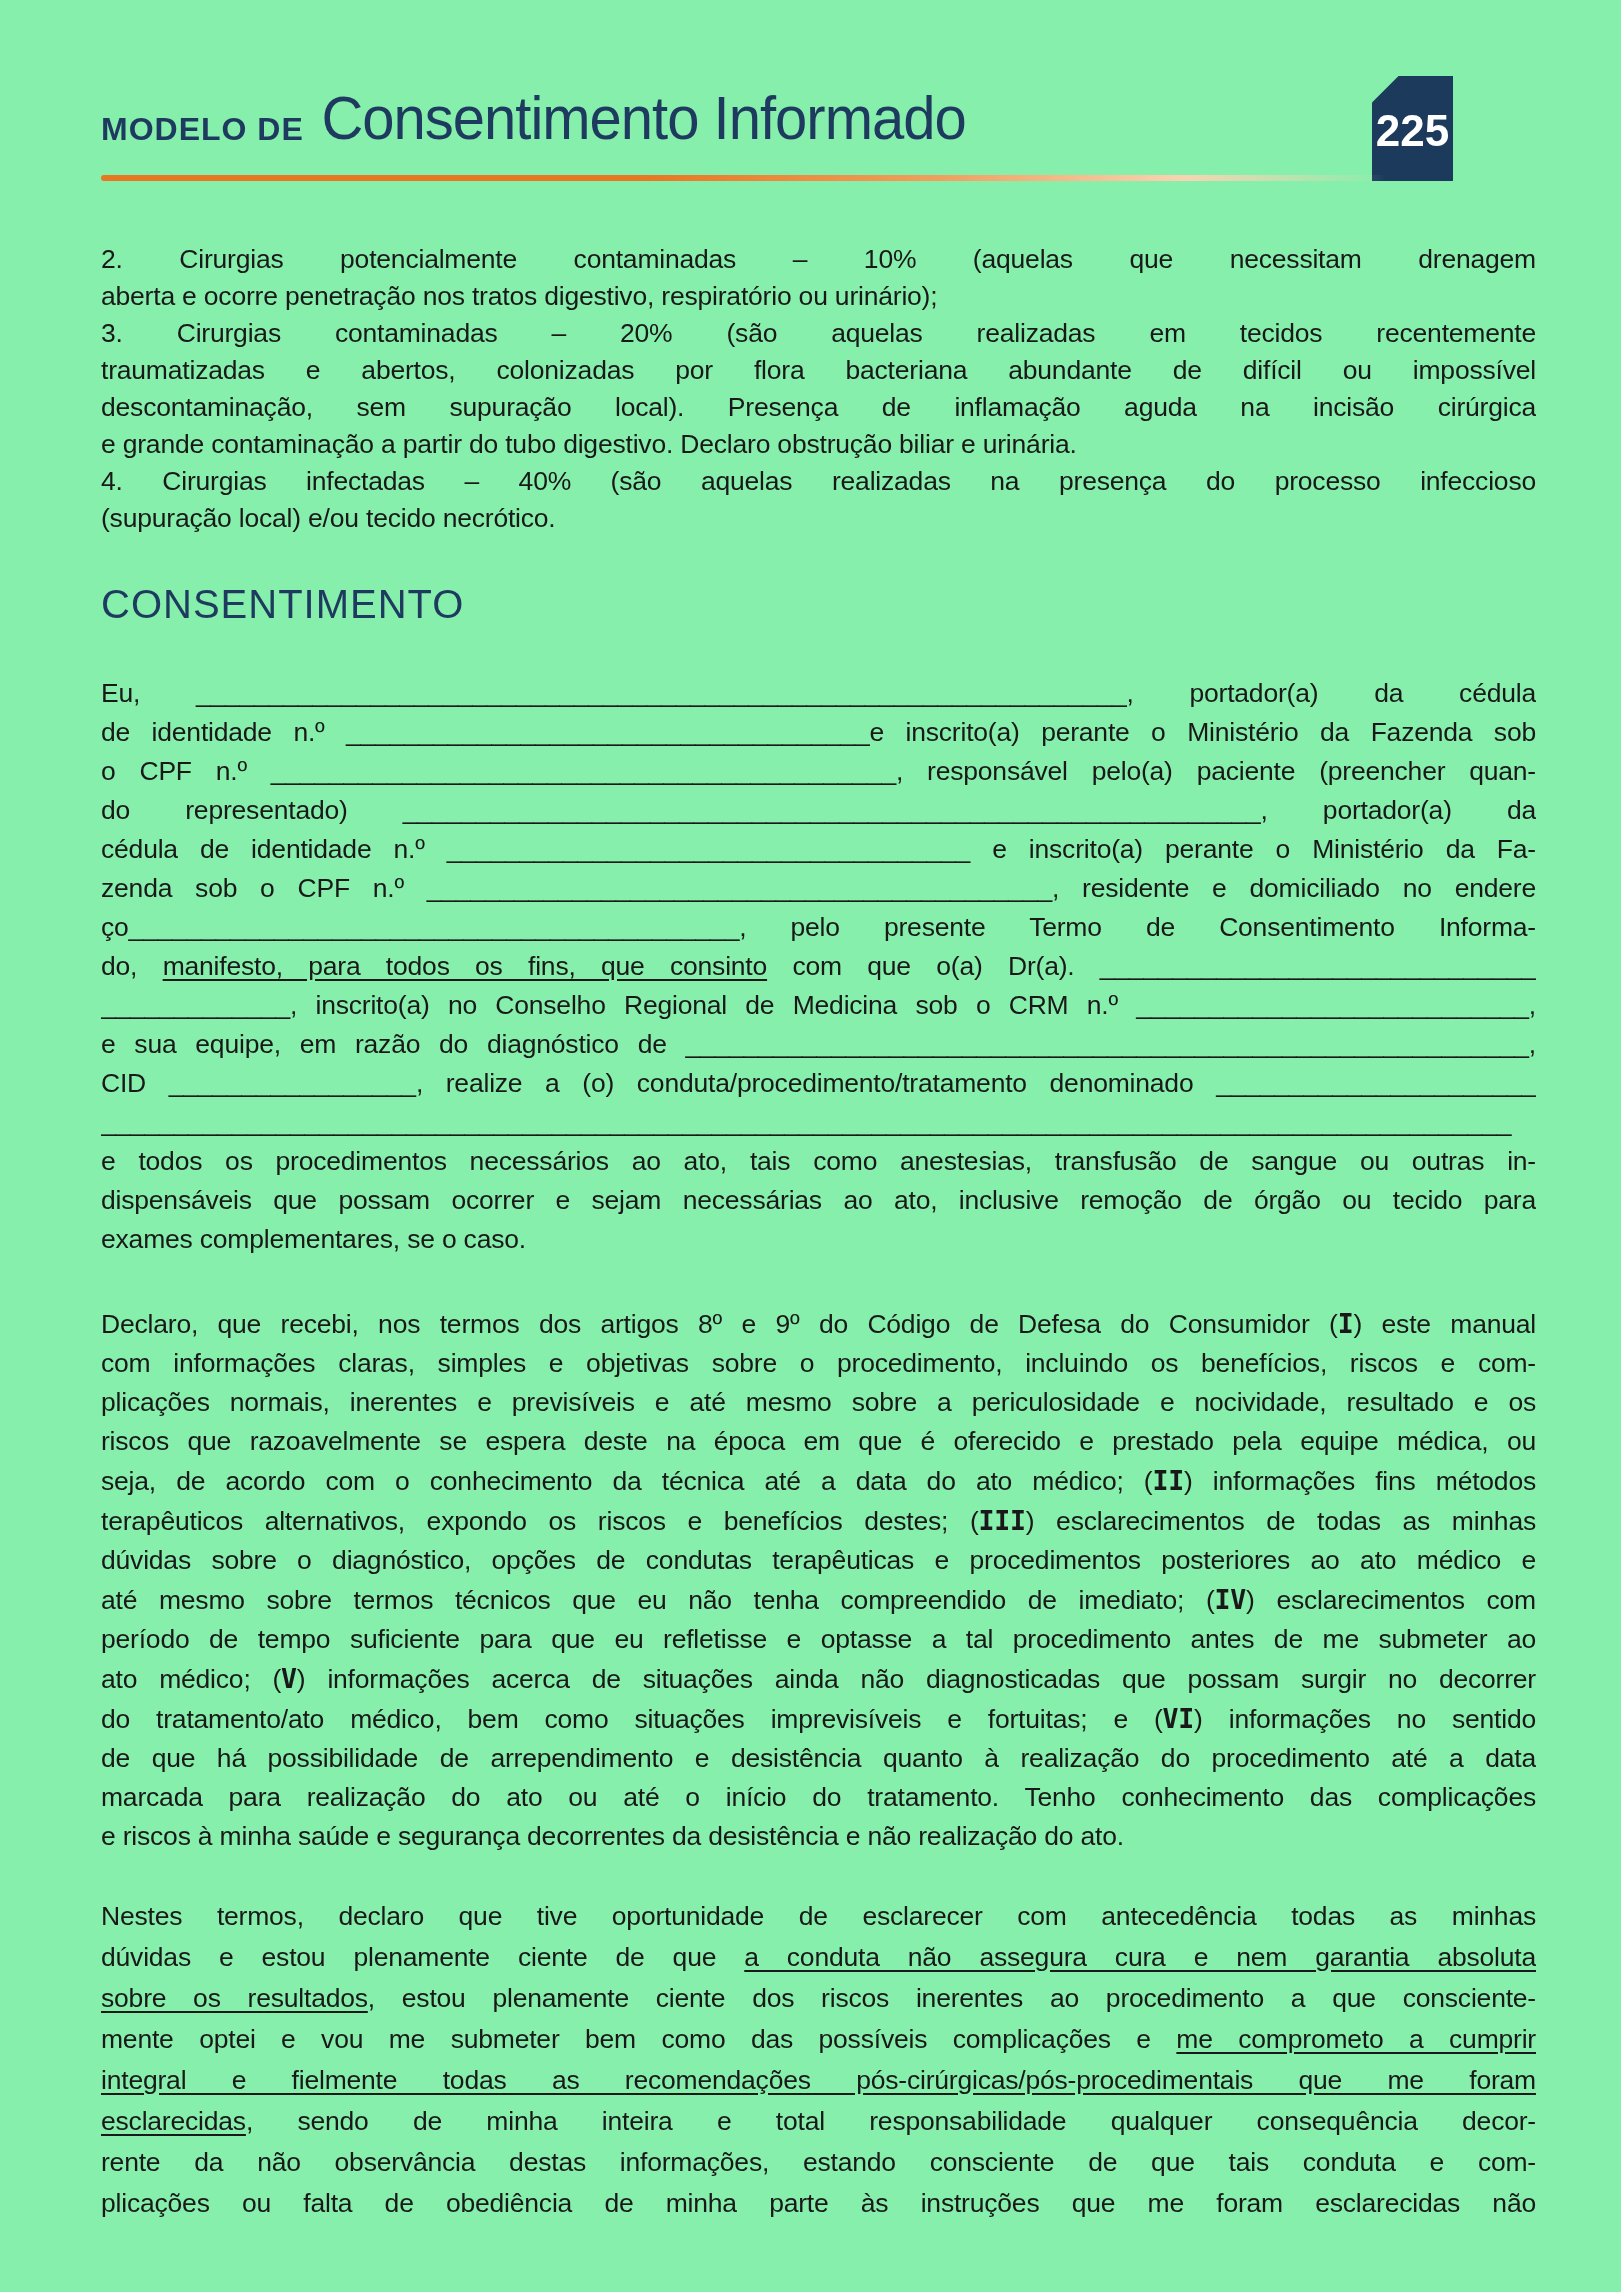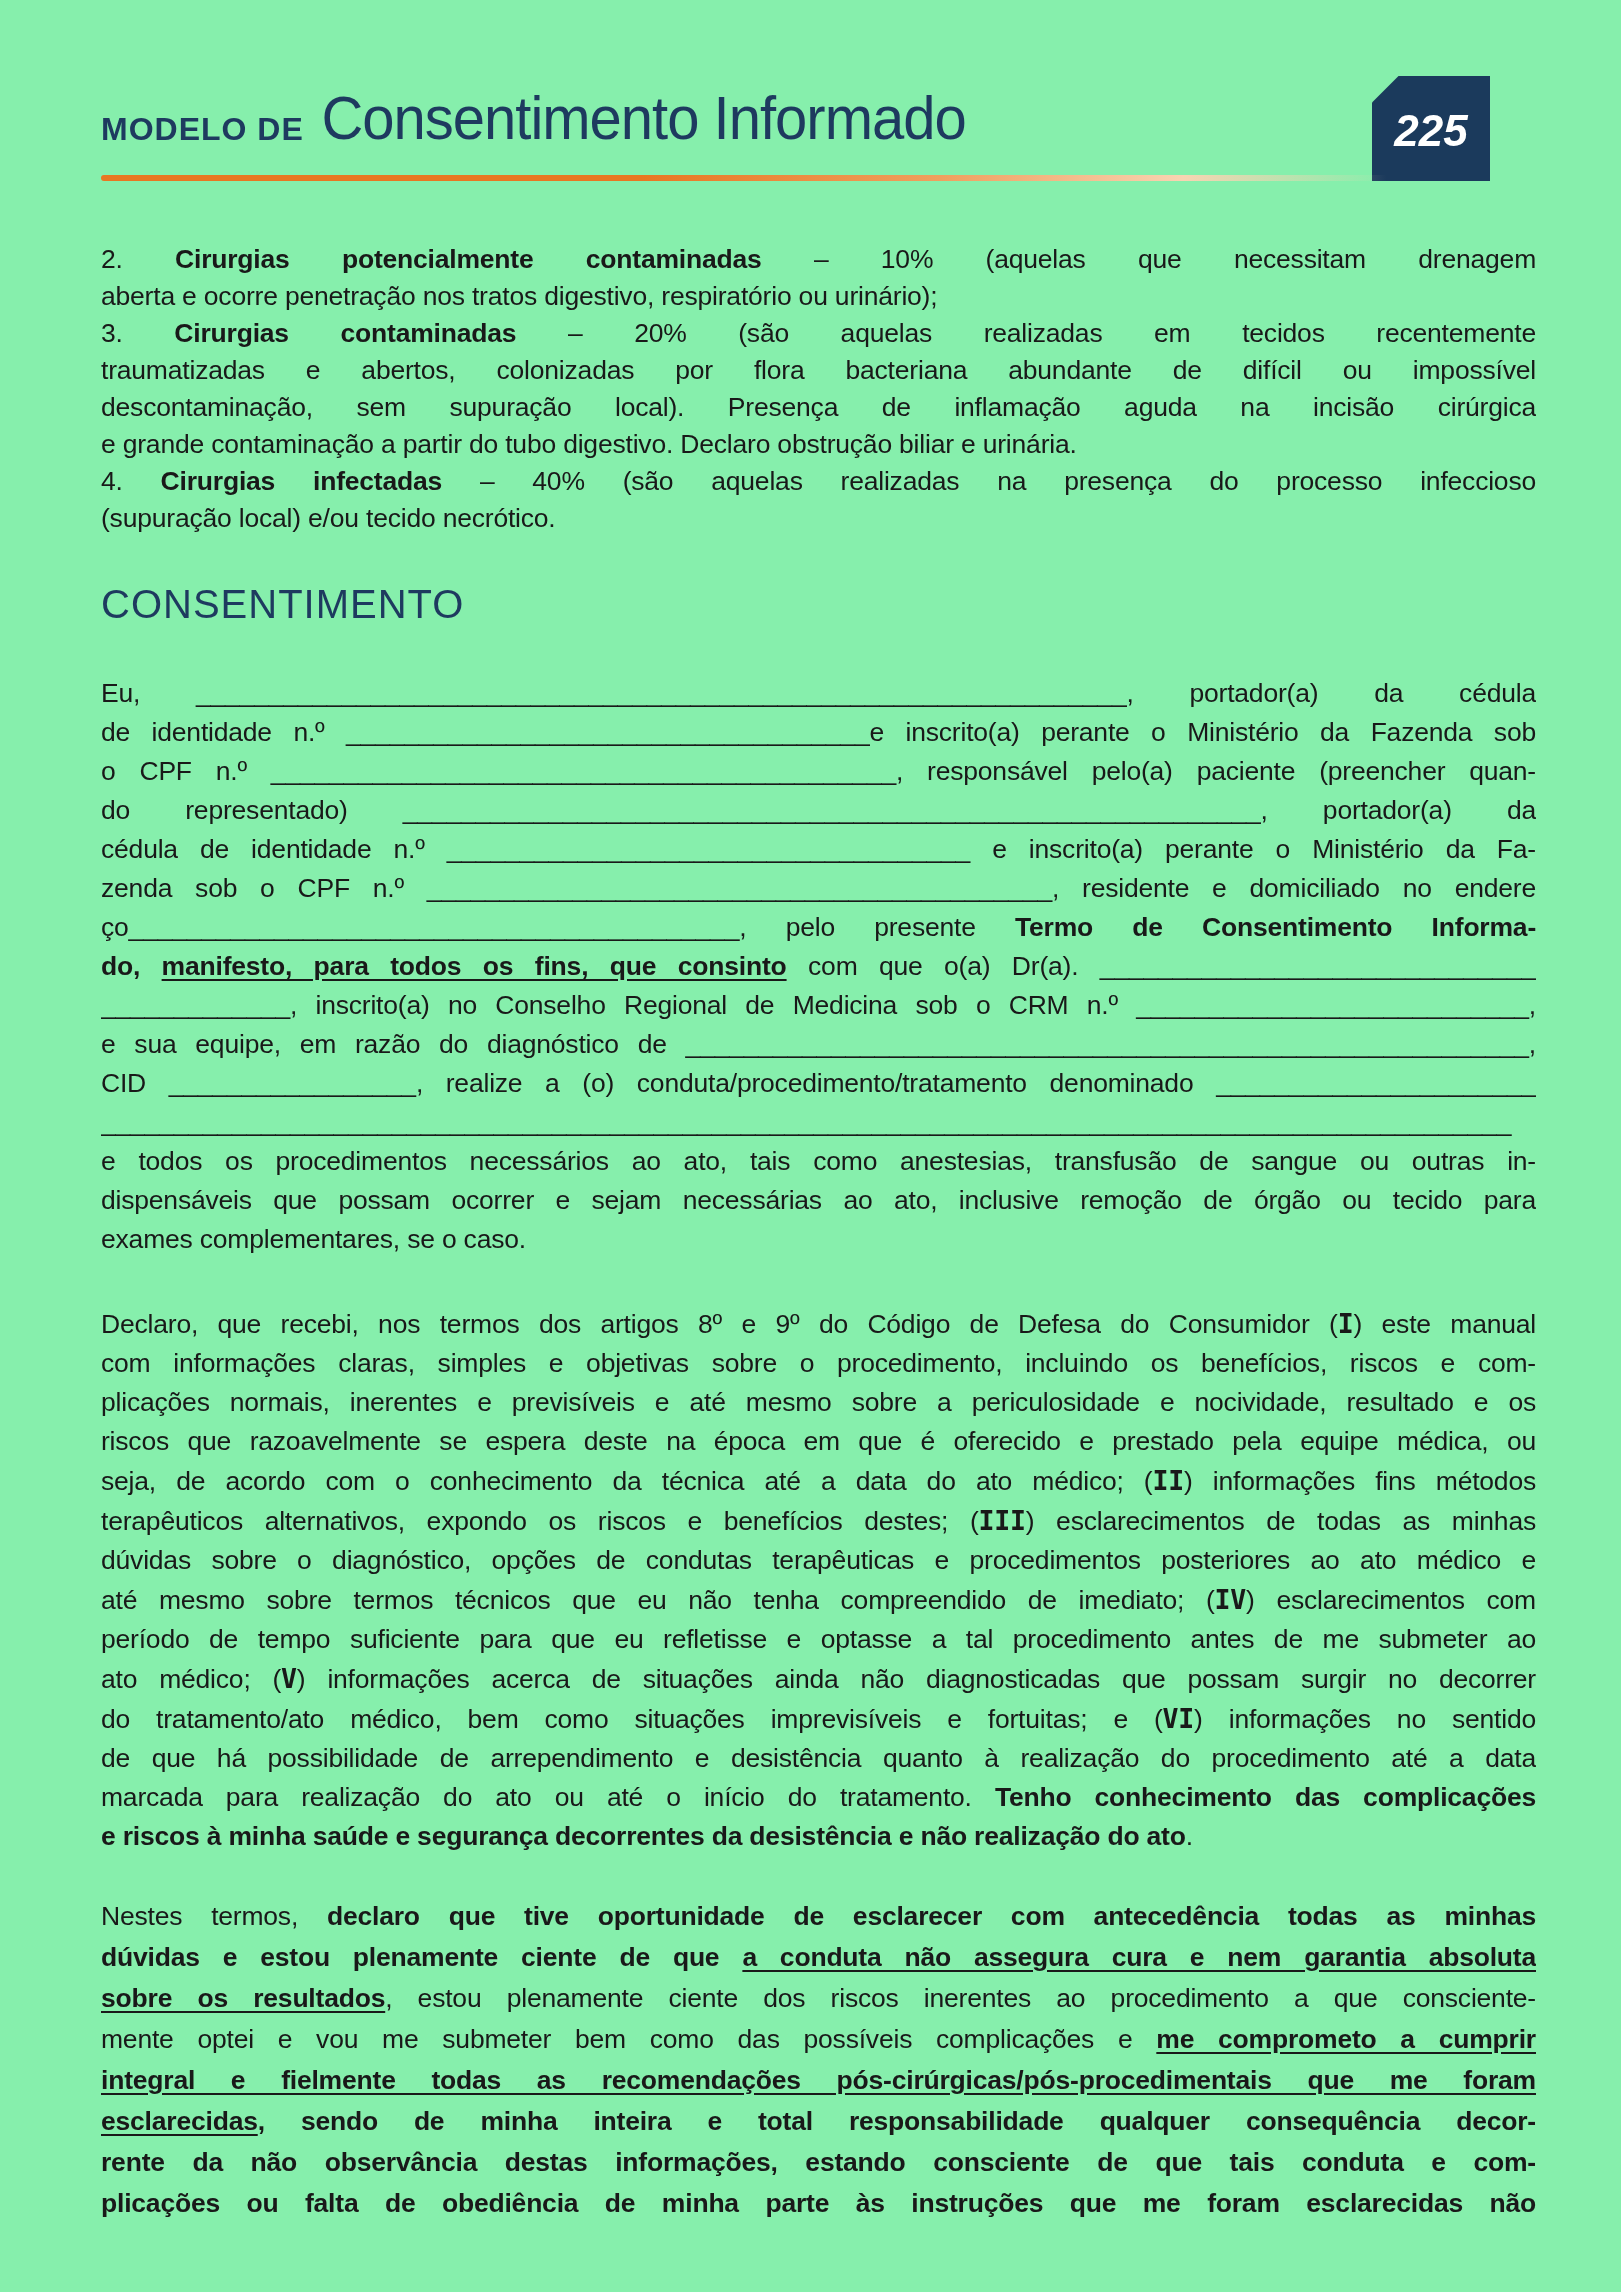--- a/index.html
+++ b/index.html
@@ -19,40 +19,40 @@
   }
   .title{
     font-size:58px;font-weight:400;letter-spacing:-1px;
     color:#1e3a5f;white-space:nowrap;transform:scaleY(1.04);transform-origin:left bottom;
   }
   .rule{
     position:absolute;left:101px;top:175px;width:1353px;height:5.9px;border-radius:2.9px;
     background:linear-gradient(to right,#e87722 0%,#e87722 40%,#efa05e 62%,#f8d4b2 80%,rgba(255,255,255,0) 95%);
   }
   .badge{
-    position:absolute;left:1372px;top:76px;width:118px;height:105px;
+    position:absolute;left:1372px;top:76px;width:81px;height:105px;
     background:#1b3a5c;
     clip-path:polygon(26.5px 0, 100% 0, 100% 100%, 0 100%, 0 26.5px);
-    display:flex;align-items:center;justify-content:center;font-style:italic;
+    display:flex;align-items:center;justify-content:center;
   }
   .badge span{color:#ffffff;font-size:44px;font-weight:700;letter-spacing:0px;margin-top:5.9px;}
   
   .sechead{
     position:absolute;left:101px;top:582px;
     font-size:40px;font-weight:400;letter-spacing:1px;color:#1e3a5f;
   }
   
   .block{position:absolute;left:101px;width:1435px;}
   .ln{
     font-size:26.5px;line-height:inherit;
     letter-spacing:-0.2px;
     text-align:left;overflow:hidden;
   }
   .ln.j{text-align:justify;text-align-last:justify;}
-  .b{font-weight:700;}
+  .b{font-weight:400;}
   .u{text-decoration:underline;text-underline-offset:3.9px;}
   .m{font-family:"DejaVu Sans Mono", monospace;font-weight:700;}
   #surgery-items{top:241px;line-height:37px;}
   #consent-form{top:674px;line-height:39px;}
   #declaration{top:1304px;line-height:39px;}
   #final-terms{top:1896px;line-height:41px;}
 </style>
 </head>
 <body>
 

